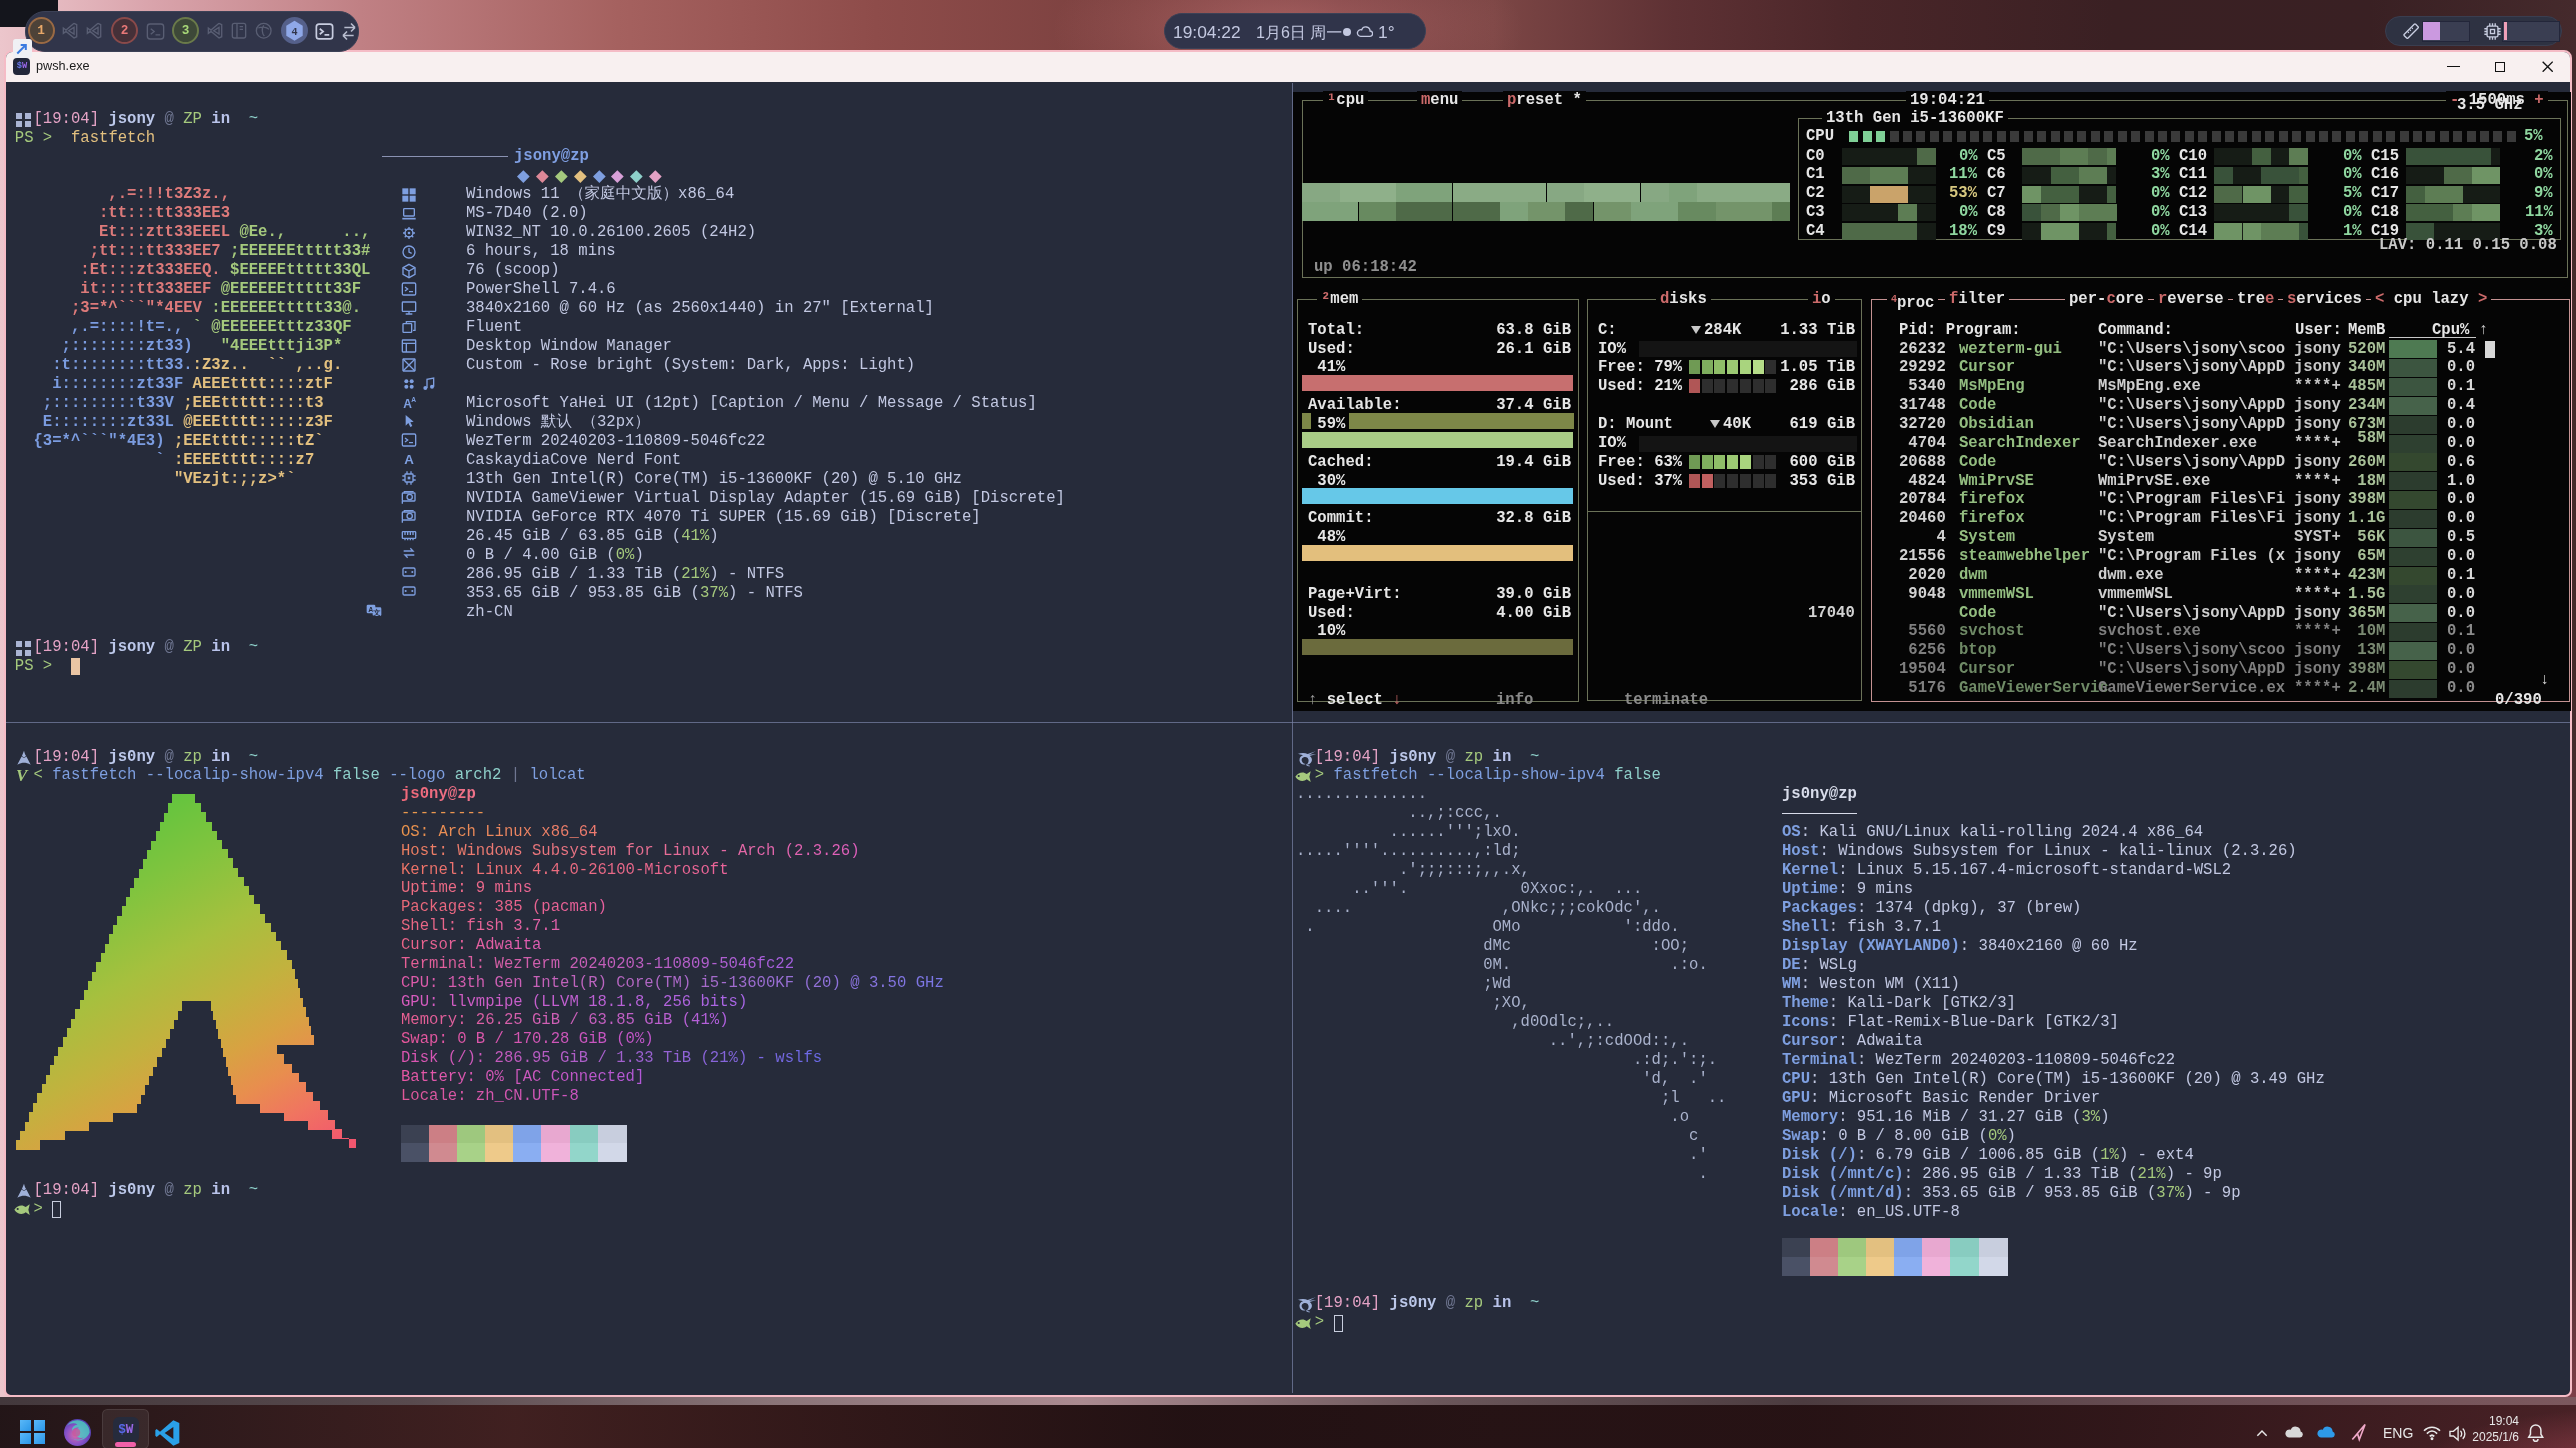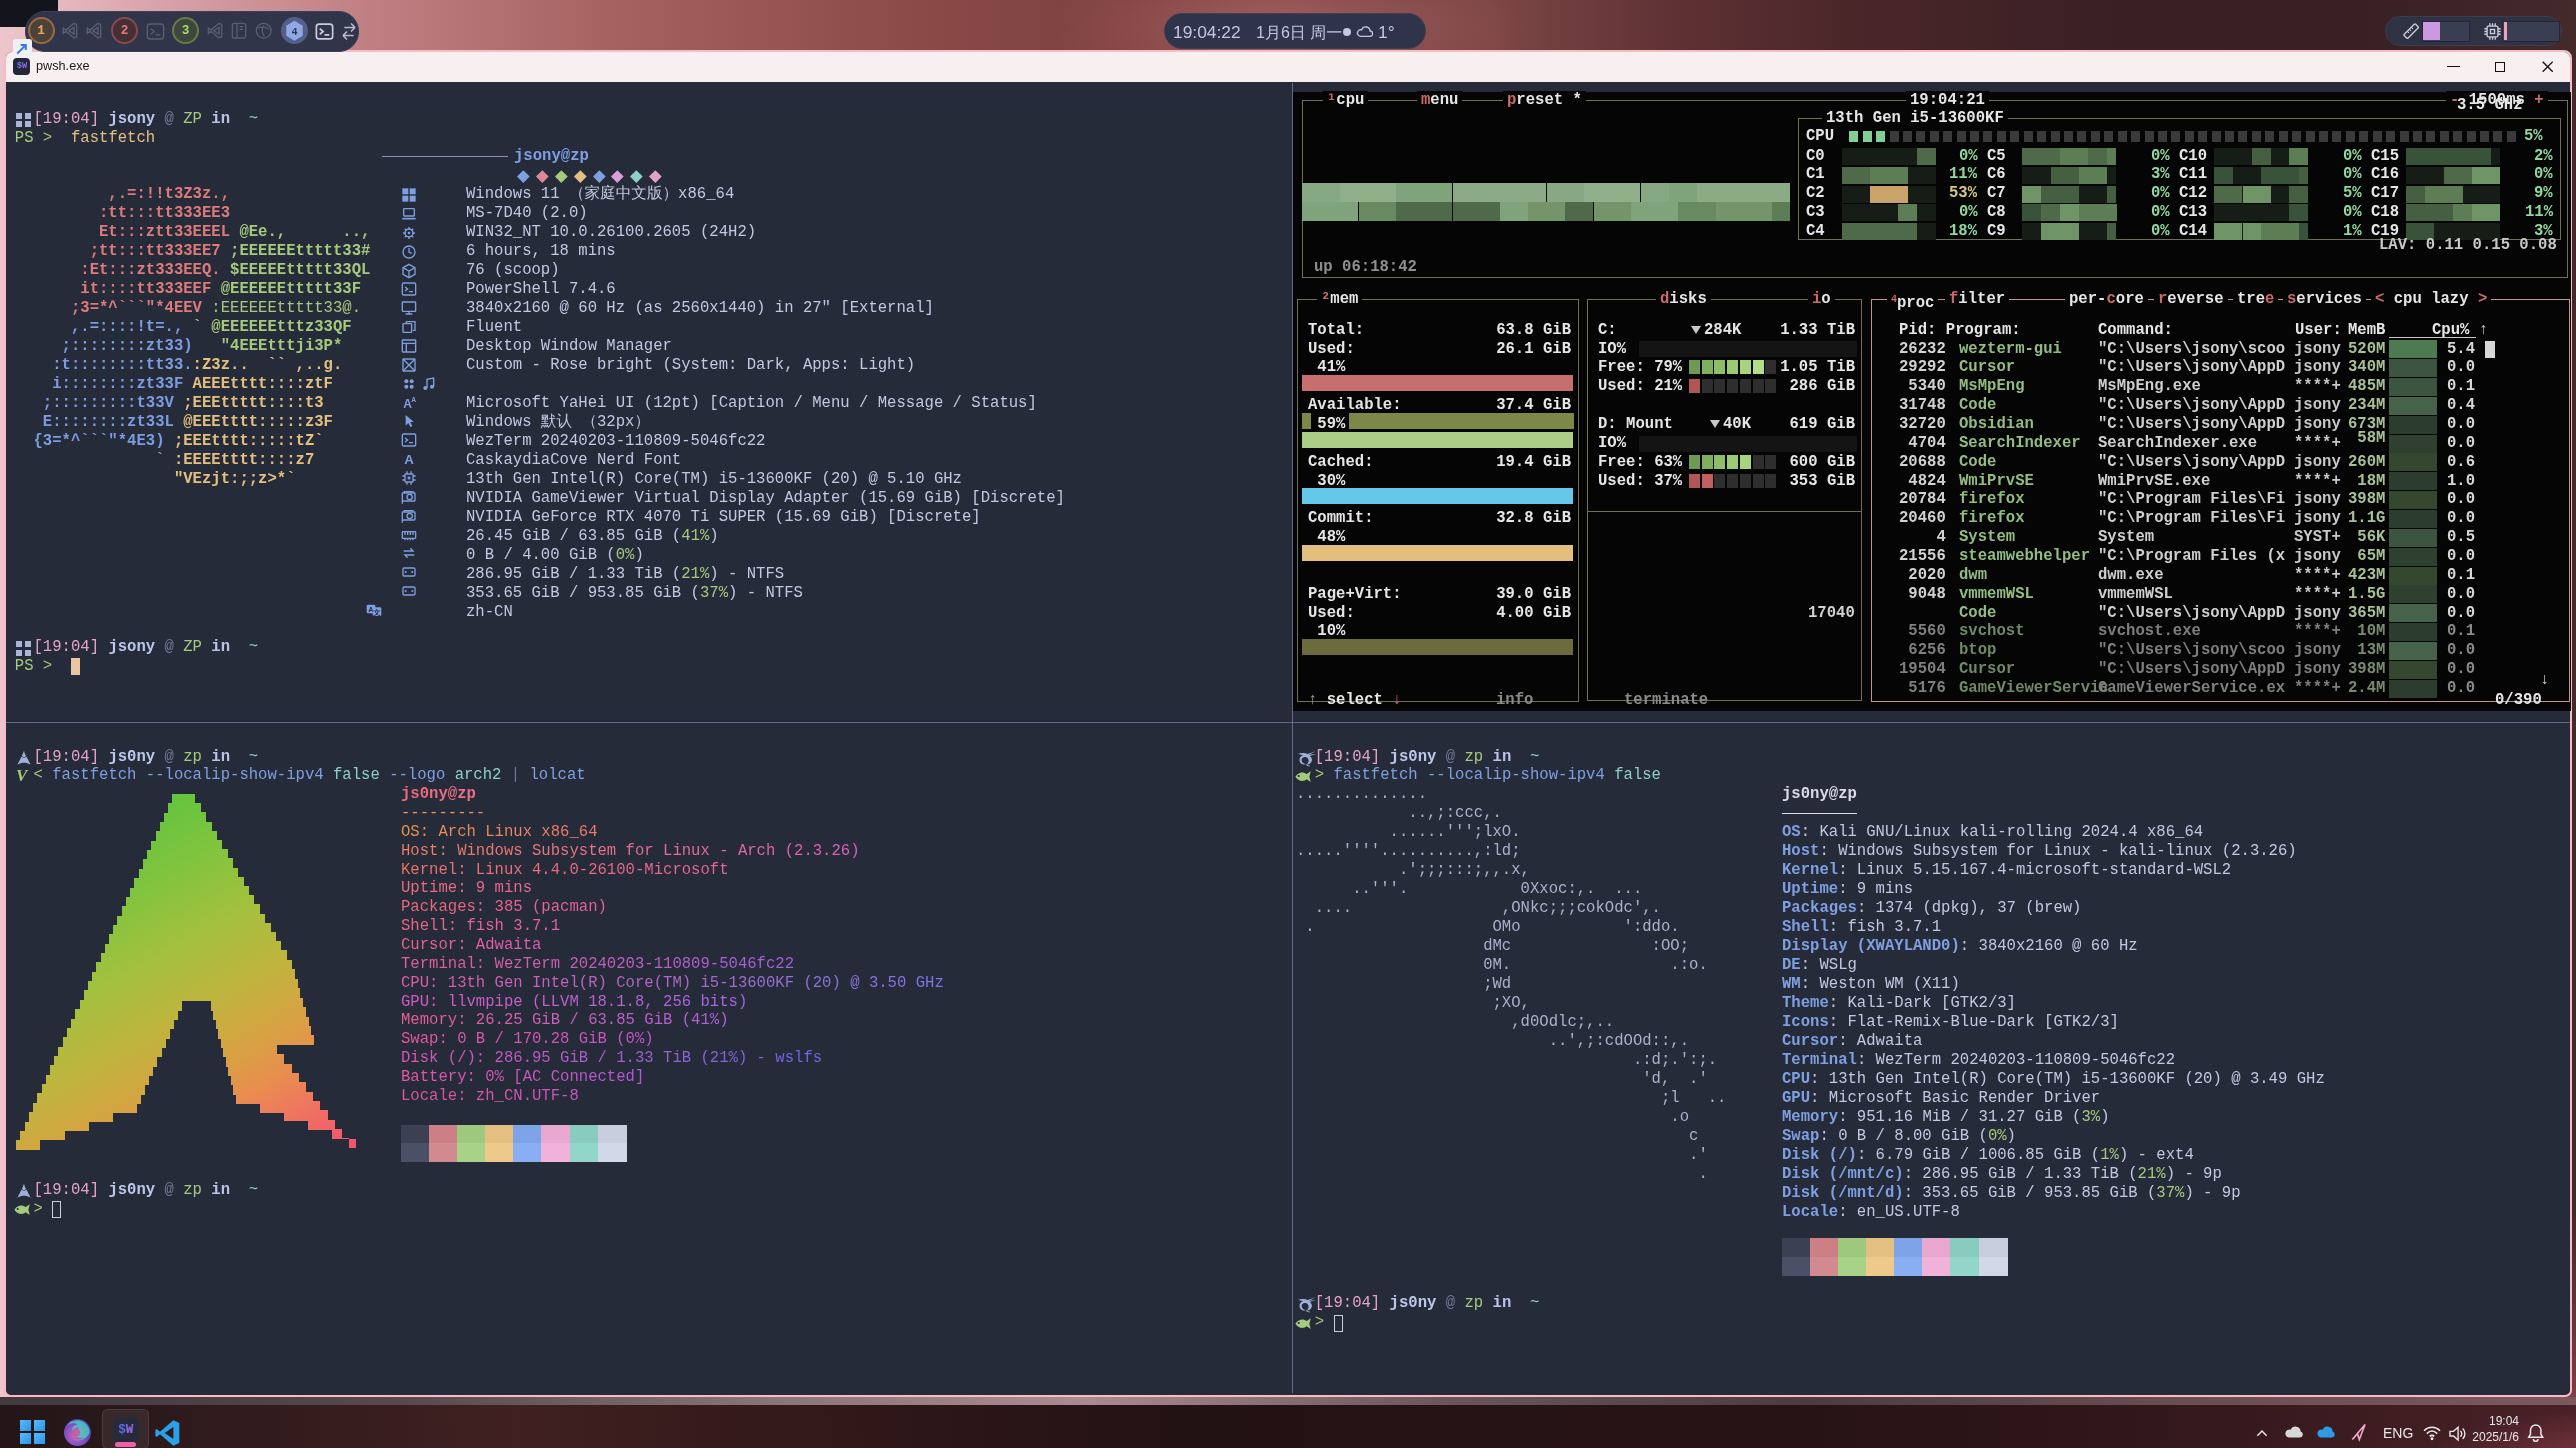--- a/index.html
+++ b/index.html
@@ -40,21 +40,21 @@
 <div style="position:absolute;left:595px;top:172px;width:8.7px;height:8.7px;background:#7e9fe0;transform:rotate(45deg)"></div>
 <div style="position:absolute;left:613px;top:172px;width:8.7px;height:8.7px;background:#d8a0d8;transform:rotate(45deg)"></div>
 <div style="position:absolute;left:632px;top:172px;width:8.7px;height:8.7px;background:#8ed0ca;transform:rotate(45deg)"></div>
 <div style="position:absolute;left:651px;top:172px;width:8.7px;height:8.7px;background:#e3a1c4;transform:rotate(45deg)"></div>
 <pre class="t" style="left:14.8px;top:185px;"><span style="color:#dd7a7a;font-weight:700">          ,.=:!!t3Z3z.,</span>
 <span style="color:#dd7a7a;font-weight:700">         :tt:::tt333EE3</span>
 <span style="color:#dd7a7a;font-weight:700">         Et:::ztt33EEEL</span><span style="color:#a5c97d;font-weight:700"> @Ee.,      ..,</span>
 <span style="color:#dd7a7a;font-weight:700">        ;tt:::tt333EE7</span><span style="color:#a5c97d;font-weight:700"> ;EEEEEEttttt33#</span>
 <span style="color:#dd7a7a;font-weight:700">       :Et:::zt333EEQ.</span><span style="color:#a5c97d;font-weight:700"> $EEEEEttttt33QL</span>
 <span style="color:#dd7a7a;font-weight:700">       it::::tt333EEF</span><span style="color:#a5c97d;font-weight:700"> @EEEEEEttttt33F</span>
-<span style="color:#dd7a7a;font-weight:700">      ;3=*^```"*4EEV</span><span style="color:#a5c97d;font-weight:400"> :EEEEEEttttt33@.</span>
+<span style="color:#dd7a7a;font-weight:700">      ;3=*^```"*4EEV</span><span style="color:#a5c97d;font-weight:700"> :EEEEEEttttt33@.</span>
 <span style="color:#7b9ce0;font-weight:700">      ,.=::::!t=., </span><span style="color:#a5c97d;font-weight:700">` @EEEEEEtttz33QF</span>
 <span style="color:#7b9ce0;font-weight:700">     ;::::::::zt33)</span><span style="color:#a5c97d;font-weight:700">   "4EEEtttji3P*</span>
 <span style="color:#7b9ce0;font-weight:700">    :t::::::::tt33.</span><span style="color:#e3c07f;font-weight:700">:Z3z..  `` ,..g.</span>
 <span style="color:#7b9ce0;font-weight:700">    i::::::::zt33F</span><span style="color:#e3c07f;font-weight:700"> AEEEtttt::::ztF</span>
 <span style="color:#7b9ce0;font-weight:700">   ;:::::::::t33V</span><span style="color:#e3c07f;font-weight:700"> ;EEEttttt::::t3</span>
 <span style="color:#7b9ce0;font-weight:700">   E::::::::zt33L</span><span style="color:#e3c07f;font-weight:700"> @EEEtttt:::::z3F</span>
 <span style="color:#7b9ce0;font-weight:700">  {3=*^```"*4E3)</span><span style="color:#e3c07f;font-weight:700"> ;EEEtttt:::::tZ`</span>
 <span style="color:#7b9ce0;font-weight:700">               `</span><span style="color:#e3c07f;font-weight:700"> :EEEEtttt::::z7</span>
 <span style="color:#e3c07f;font-weight:700">                 "VEzjt:;;z&gt;*`</span></pre>
 <pre class="t" style="left:466px;top:185px;"><span style="color:#c2c8e2">Windows 11 （家庭中文版）x86_64</span>

